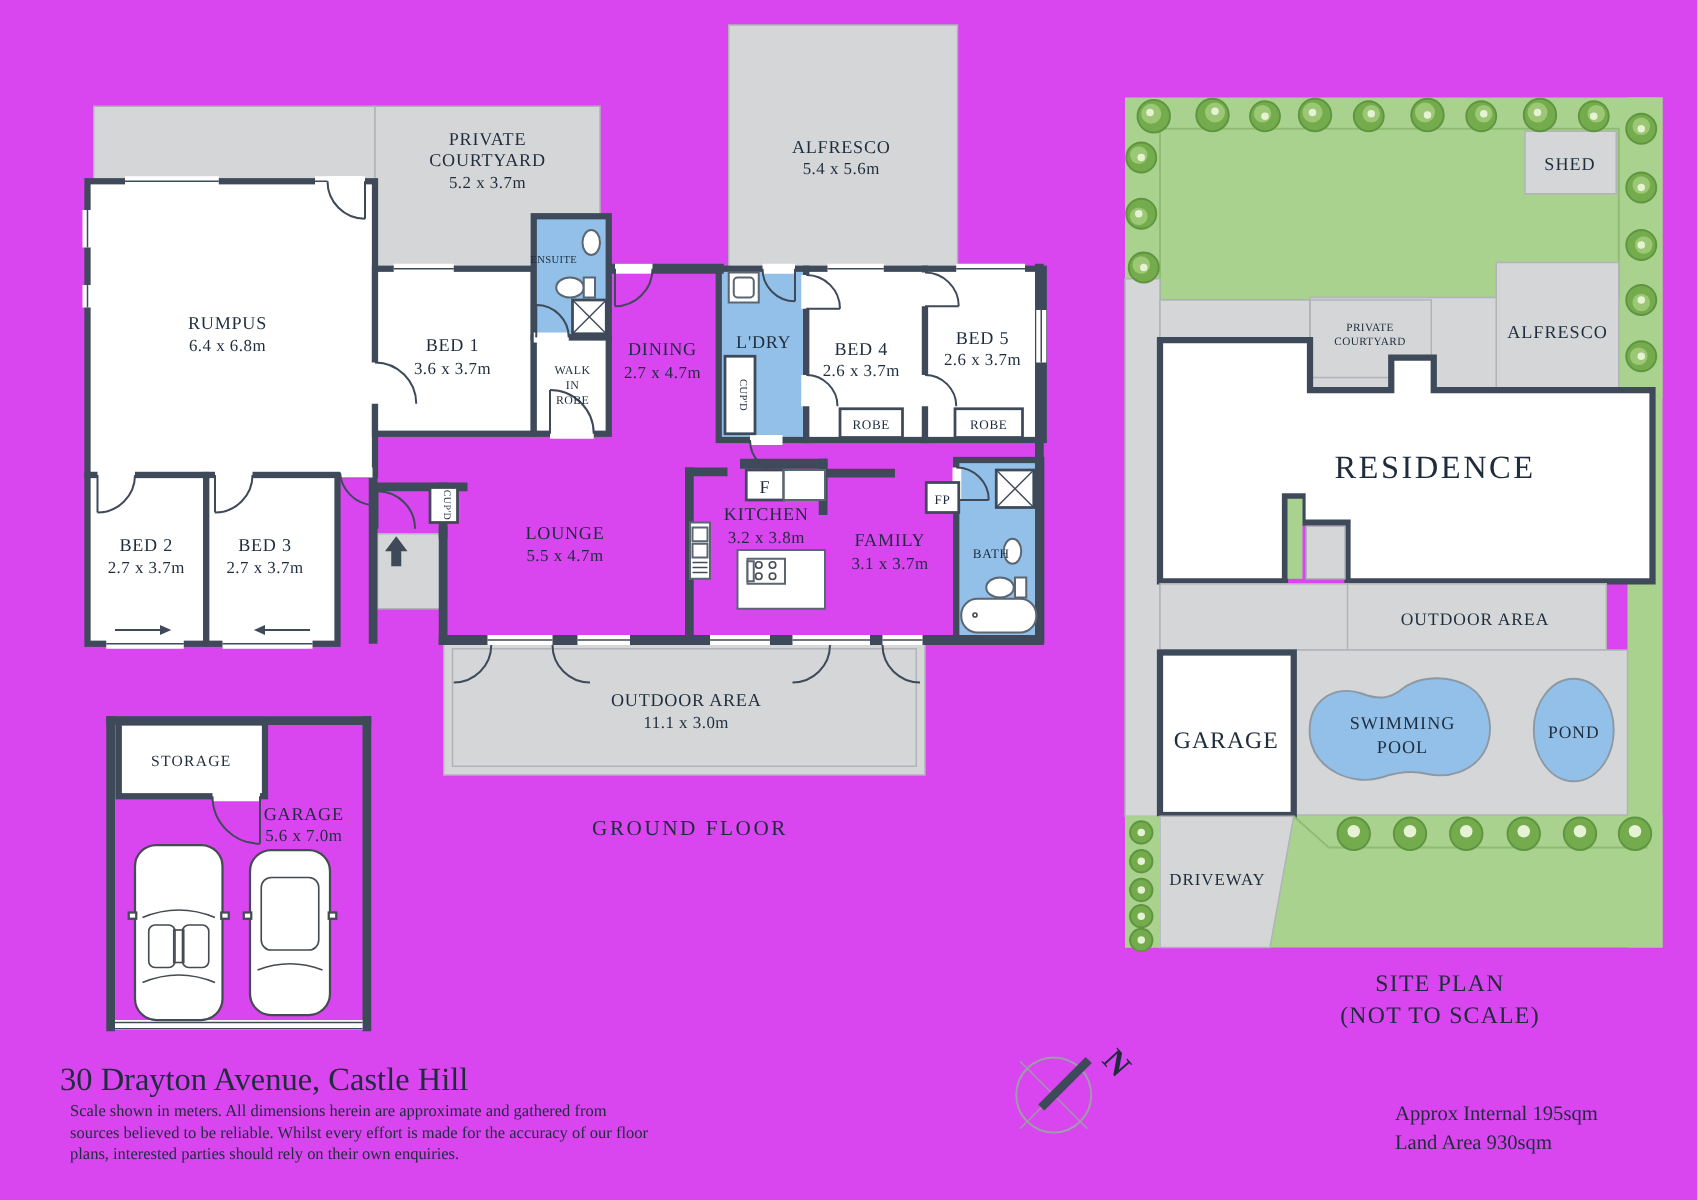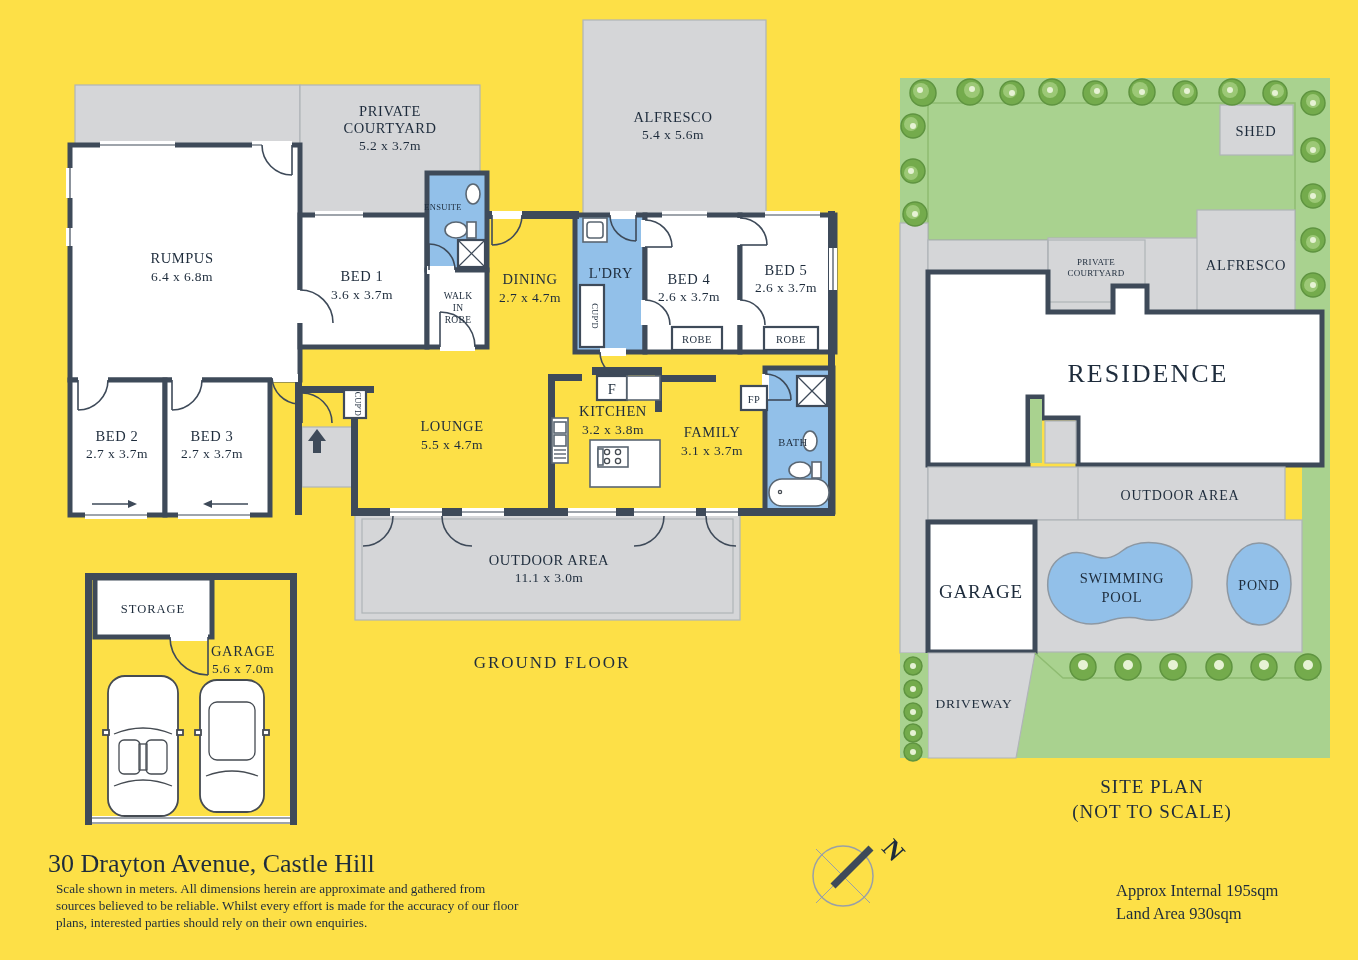--- a/index.html
+++ b/index.html
@@ -1,16 +1,16 @@
 <!DOCTYPE html>
 <html><head>
 <meta charset="utf-8">
 <style>
   html,body{margin:0;padding:0;background:#ffffff;}
-  .page{position:relative;width:1358px;height:960px;background:#fde047;overflow:hidden;
+  .page{position:relative;width:1358px;height:960px;background:#d946ef;overflow:hidden;
         font-family:"Liberation Serif", serif;text-decoration:underline;}
   svg{position:absolute;left:0;top:0;}
   text{fill:#1e2c3c;font-family:"Liberation Serif", serif;}
   .room-name{font-size:14.5px;letter-spacing:.6px;}
   .room-dims{font-size:13.5px;letter-spacing:.4px;}
   .tiny{font-size:9.5px;letter-spacing:.3px;}
   .small{font-size:10.5px;letter-spacing:.5px;}
   .site-label{font-size:14.5px;letter-spacing:.8px;}
   .title{font-size:17px;letter-spacing:2px;}
   .big{font-size:26px;letter-spacing:2px;}

